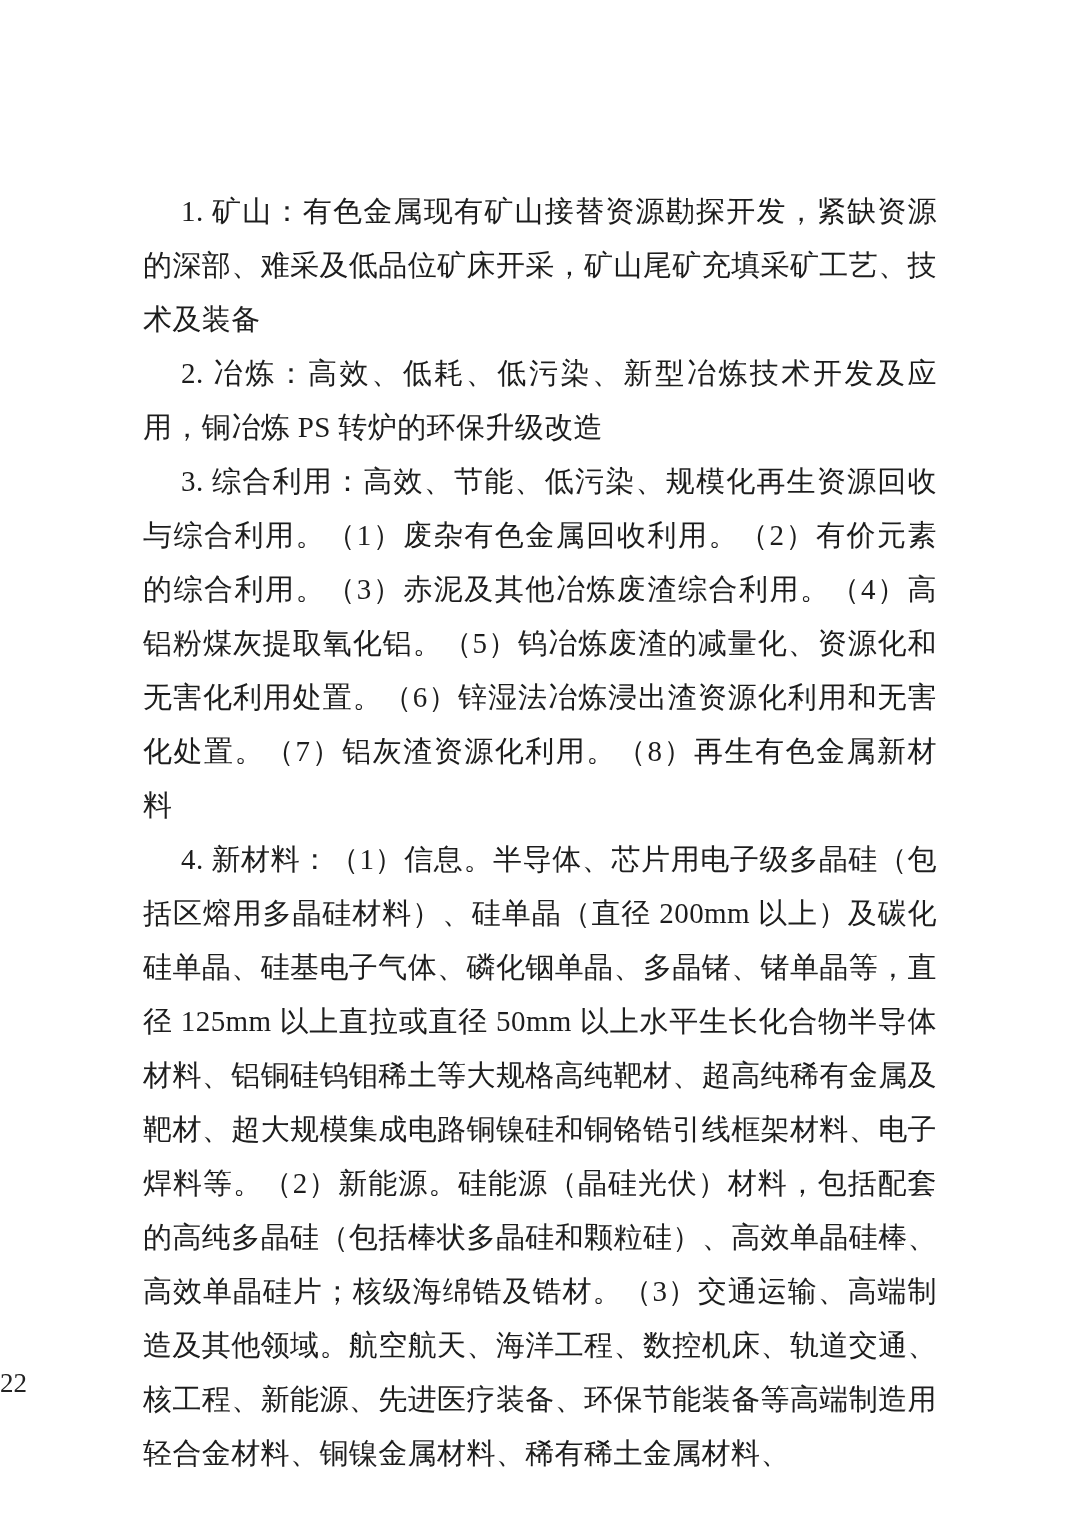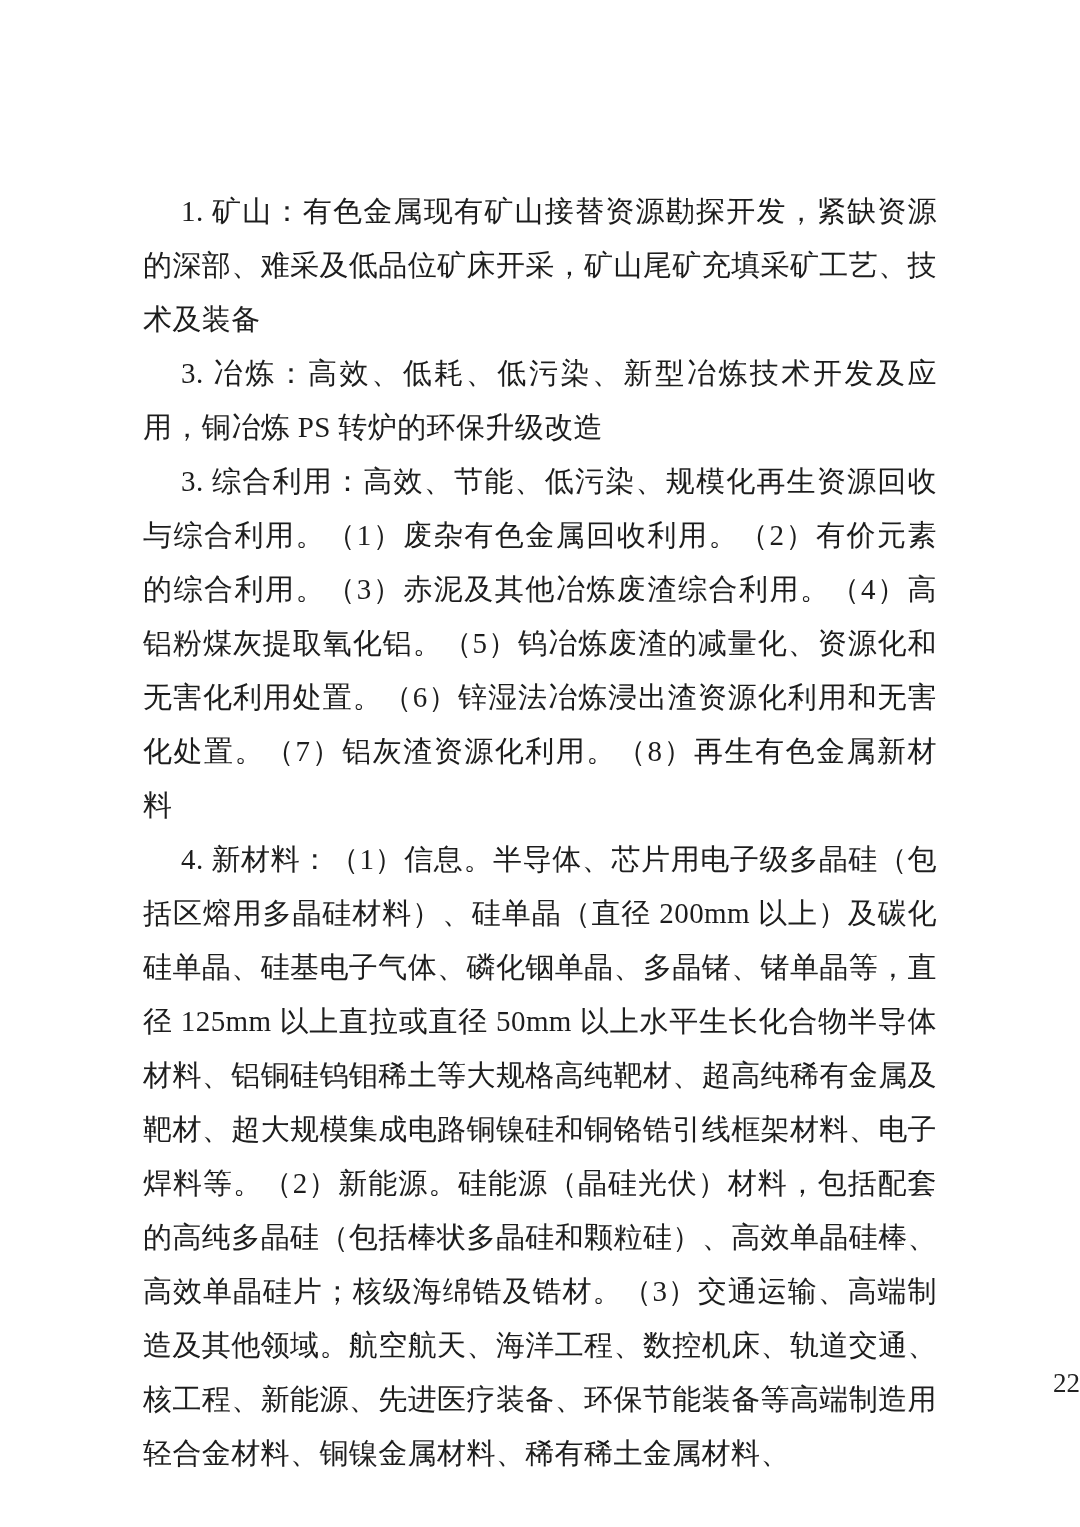--- a/index.html
+++ b/index.html
@@ -33,30 +33,30 @@
     text-align-last: left;
     text-indent: 38px;
     letter-spacing: 0.4px;
     word-break: break-all;
   }
   .page-number {
     position: absolute;
     top: 1366px;
     left: 0;
     width: 100%;
-    text-align: right;
+    text-align: left;
     font-size: 27px;
     line-height: 34px;
     color: #222222;
   }
 </style>
 </head>
 <body>
 
 <div class="page">
   <div class="doc-body">
     <p>1. 矿山：有色金属现有矿山接替资源勘探开发，紧缺资源的深部、难采及低品位矿床开采，矿山尾矿充填采矿工艺、技术及装备</p>
-    <p>3. 冶炼：高效、低耗、低污染、新型冶炼技术开发及应用，铜冶炼 PS 转炉的环保升级改造</p>
+    <p>2. 冶炼：高效、低耗、低污染、新型冶炼技术开发及应用，铜冶炼 PS 转炉的环保升级改造</p>
     <p>3. 综合利用：高效、节能、低污染、规模化再生资源回收与综合利用。（1）废杂有色金属回收利用。（2）有价元素的综合利用。（3）赤泥及其他冶炼废渣综合利用。（4）高铝粉煤灰提取氧化铝。（5）钨冶炼废渣的减量化、资源化和无害化利用处置。（6）锌湿法冶炼浸出渣资源化利用和无害化处置。（7）铝灰渣资源化利用。（8）再生有色金属新材料</p>
     <p>4. 新材料：（1）信息。半导体、芯片用电子级多晶硅（包括区熔用多晶硅材料）、硅单晶（直径 200mm 以上）及碳化硅单晶、硅基电子气体、磷化铟单晶、多晶锗、锗单晶等，直径 125mm 以上直拉或直径 50mm 以上水平生长化合物半导体材料、铝铜硅钨钼稀土等大规格高纯靶材、超高纯稀有金属及靶材、超大规模集成电路铜镍硅和铜铬锆引线框架材料、电子焊料等。（2）新能源。硅能源（晶硅光伏）材料，包括配套的高纯多晶硅（包括棒状多晶硅和颗粒硅）、高效单晶硅棒、高效单晶硅片；核级海绵锆及锆材。（3）交通运输、高端制造及其他领域。航空航天、海洋工程、数控机床、轨道交通、核工程、新能源、先进医疗装备、环保节能装备等高端制造用轻合金材料、铜镍金属材料、稀有稀土金属材料、</p>
   </div>
   <div class="page-number">22</div>
 </div>
 
 </body></html>

